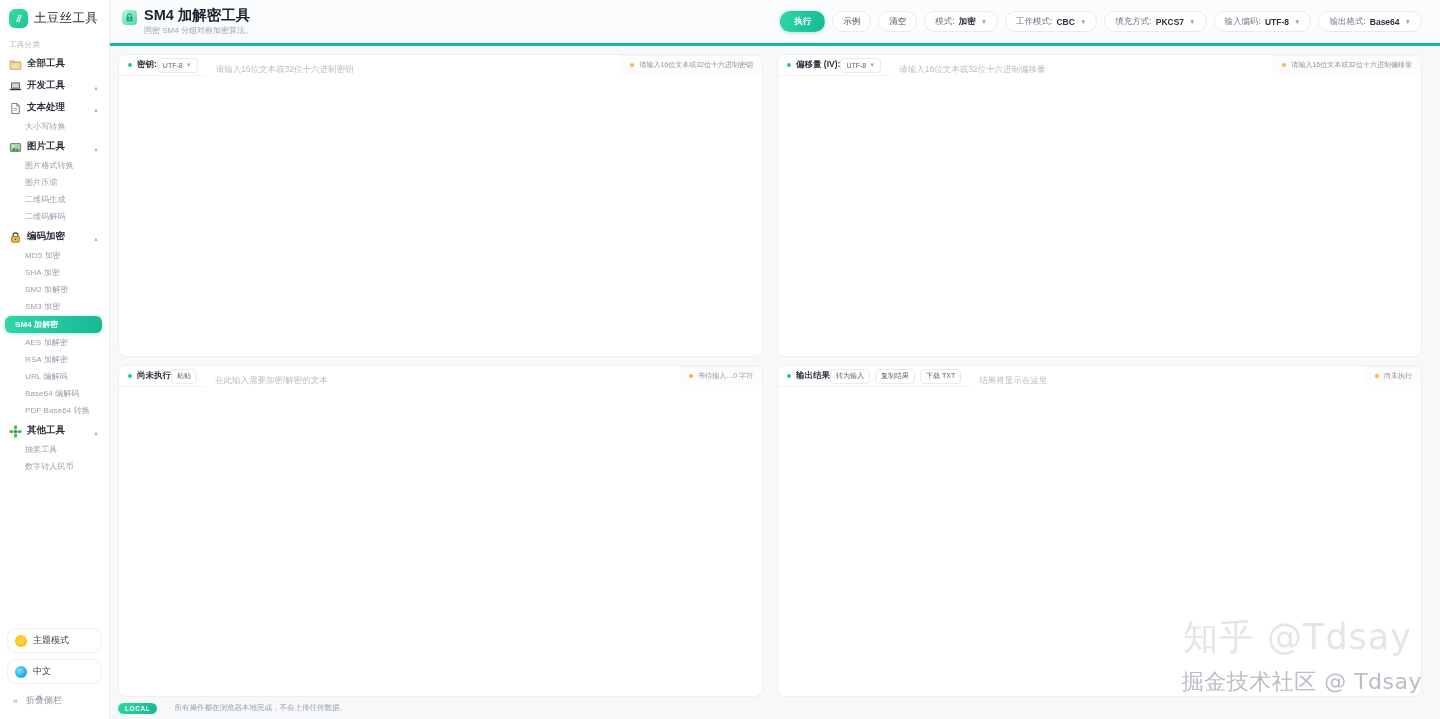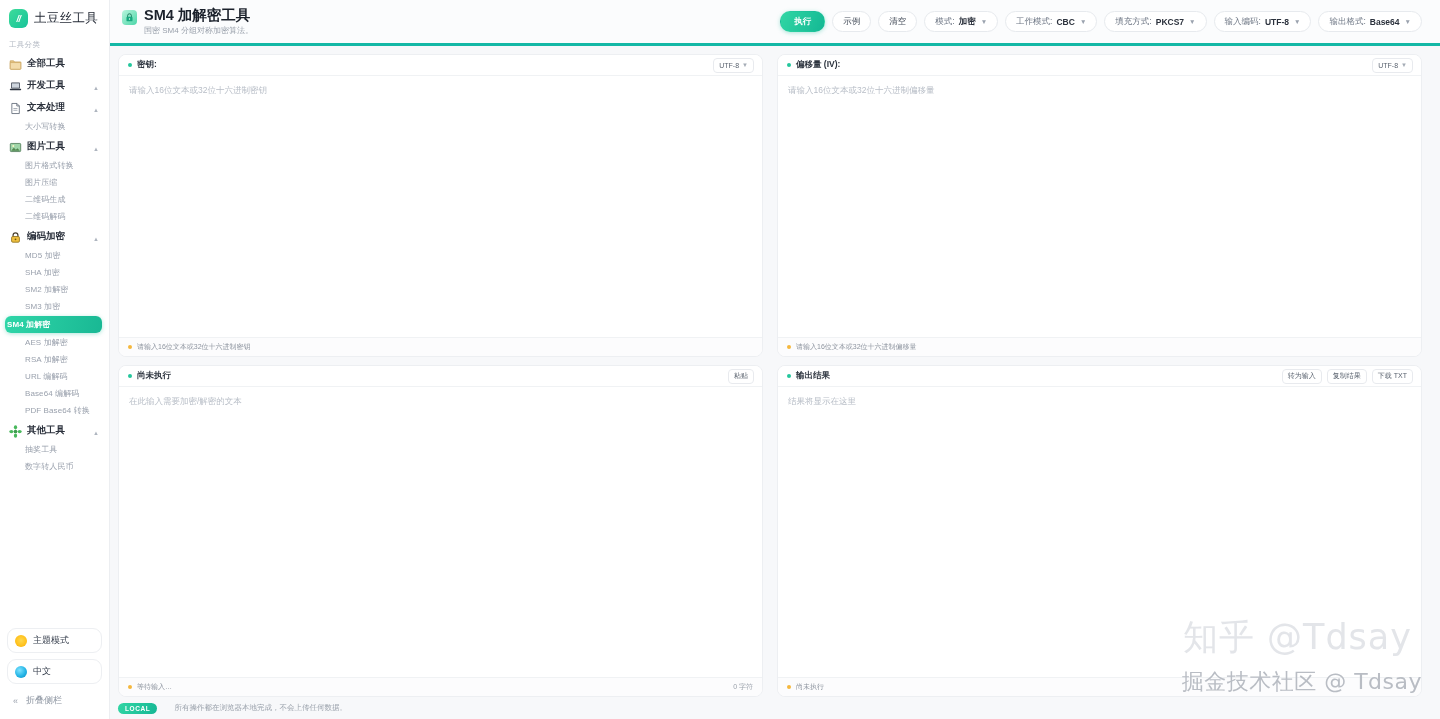--- a/index.html
+++ b/index.html
@@ -55,21 +55,21 @@
   }
   .sub { display: flex; flex-direction: column; }
   .sub-item {
     font-size: 8px; color: #9aa1ad; padding: 3px 0 3px 18px;
     border-radius: 6px; cursor: pointer; white-space: nowrap;
     letter-spacing: .1px;
   }
   .sub-item.active {
     background: linear-gradient(100deg,#2fd6a8,#19b894);
     color: #ffffff; font-weight: 700;
-    padding-left: 2px;
+    padding-left: 10px;
     margin: 1px 0 1px -2px;
     box-shadow: 0 1px 4px rgba(25,184,148,.35);
   }
 
   .side-bottom { padding: 4px 7px 8px 7px; }
   .side-btn {
     display: flex; align-items: center; gap: 6px;
     border: 1px solid #edeff2; background: #fff;
     border-radius: 9px; padding: 5px 7px; margin-bottom: 6px;
     cursor: pointer; font-size: 9px; color: #3a4250;
@@ -129,21 +129,21 @@
   }
   .row { display: flex; gap: 14px; }
   .row.top { height: 303px; }
   .row.bottom { flex: 1 1 auto; min-height: 0; }
 
   .card {
     flex: 1 1 0; min-width: 0;
     background: #fff;
     border: 1px solid #edeff2;
     border-radius: 8px;
-    display: flex; flex-direction: column;
+    display: flex; flex-direction: row;
     overflow: hidden;
   }
   .card-head {
     height: 21px; min-height: 21px;
     display: flex; align-items: center;
     padding: 0 8px 0 9px;
     border-bottom: 1px solid #f0f2f4;
     background: #fff;
   }
   .dot { width: 4px; height: 4px; border-radius: 50%; background: #24c79c; flex: none; margin-right: 5px; }

